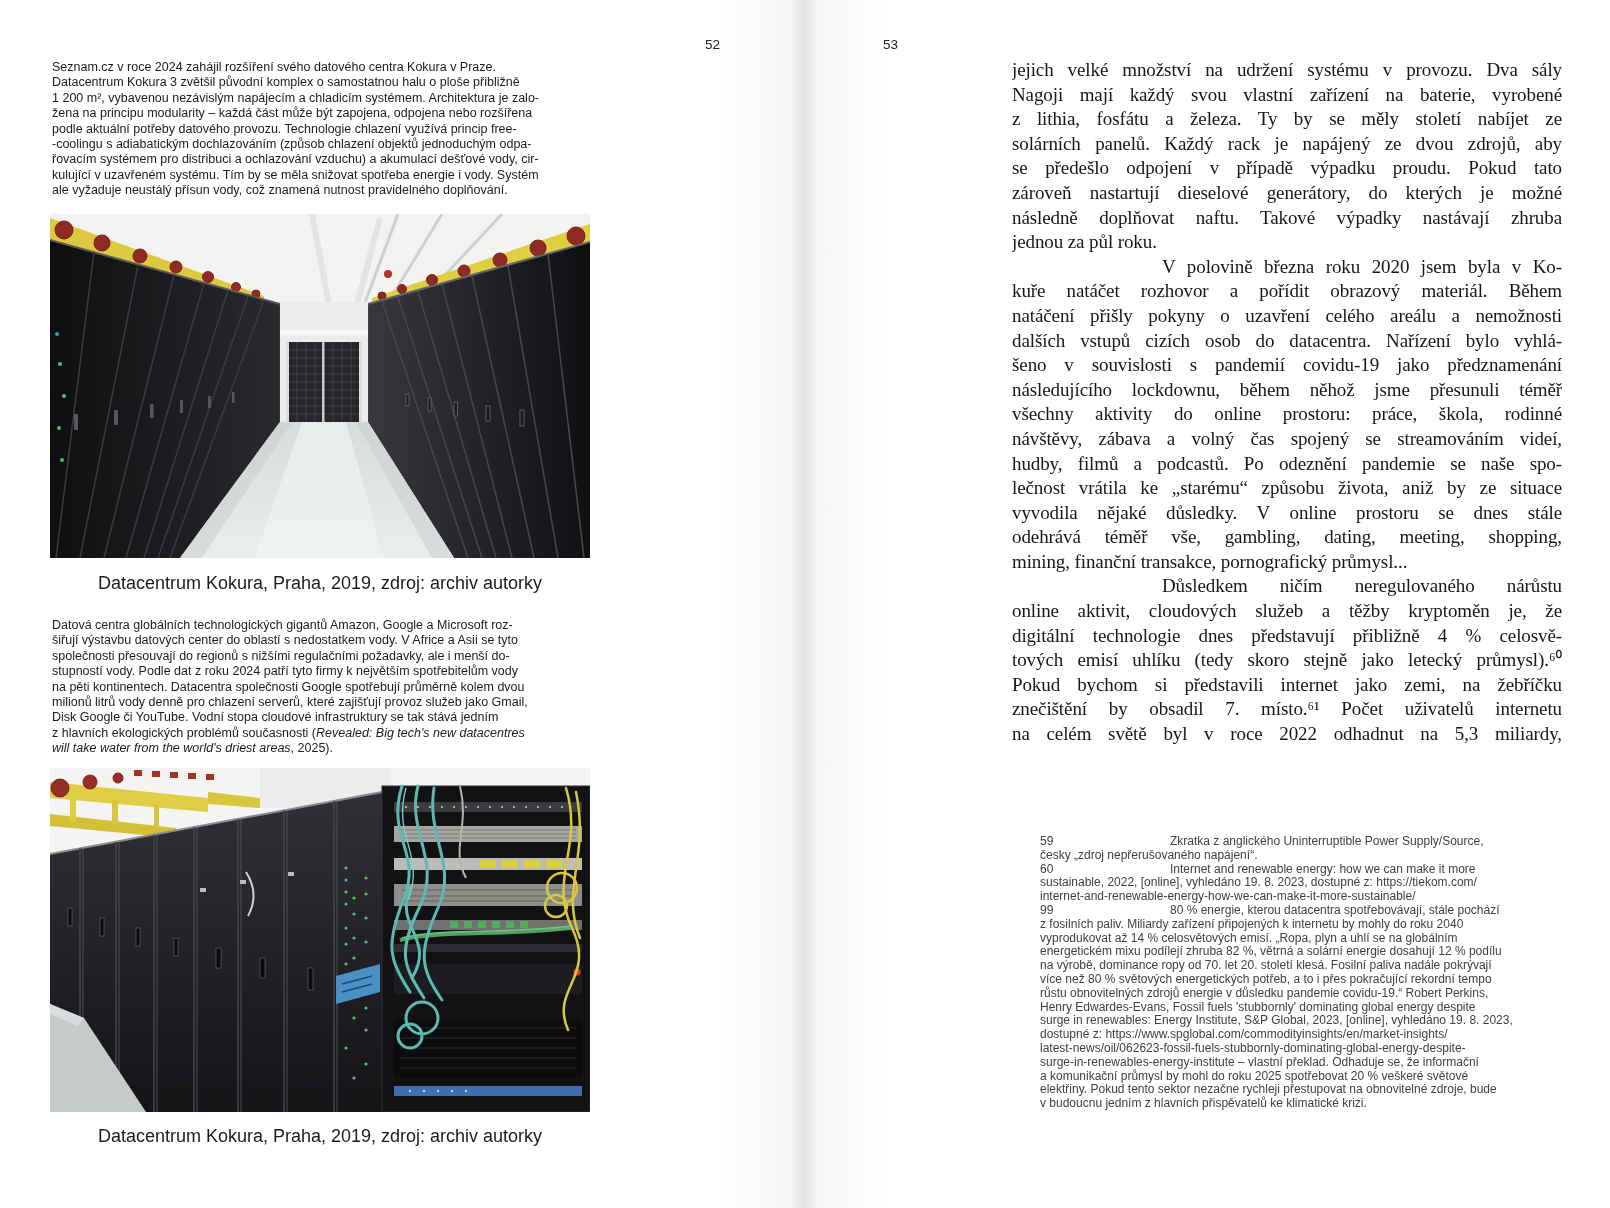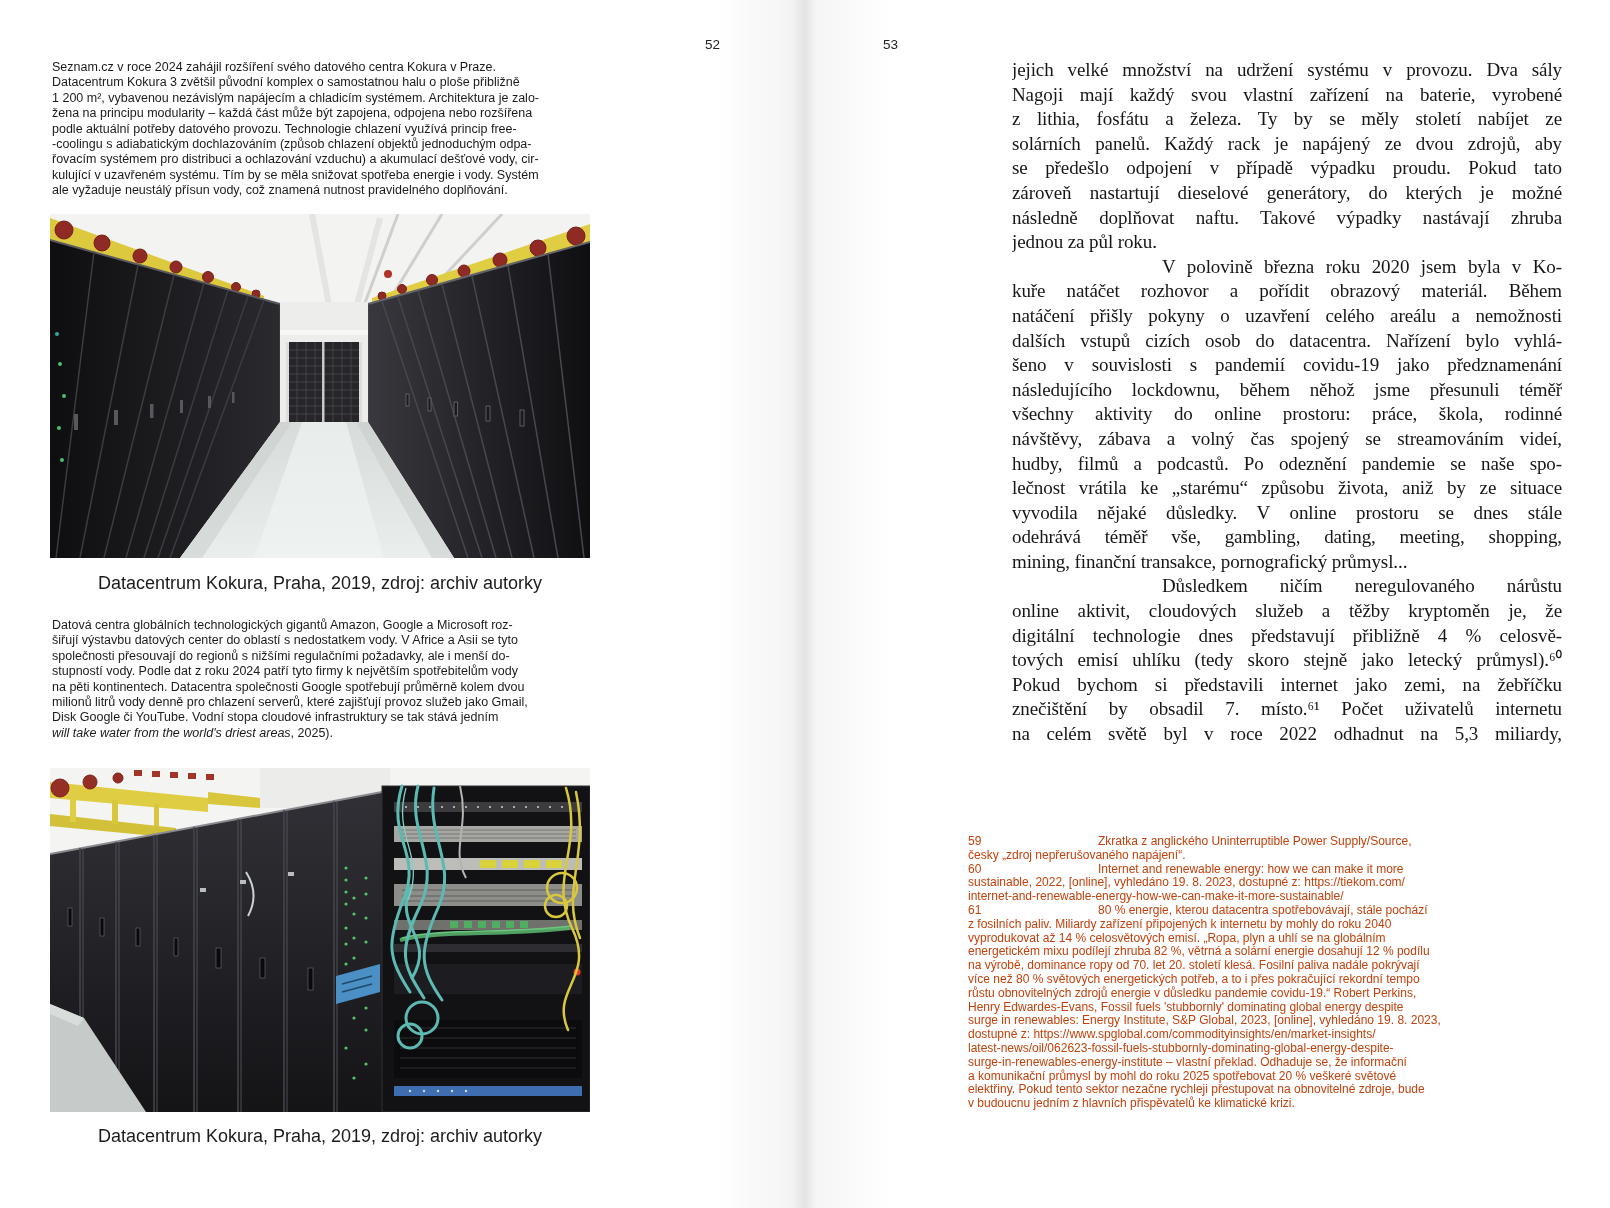--- a/index.html
+++ b/index.html
@@ -22,21 +22,21 @@
   .caption{position:absolute;left:50px;width:540px;text-align:center;font-size:18px;color:#1b1b1b;}
   #cap1{top:573px;} #cap2{top:1126px;}
 
   #body-text{position:absolute;left:1012px;top:58px;width:550px;
        font-family:"Liberation Serif",serif;font-size:19px;line-height:24.6px;color:#161616;}
   .jline{box-sizing:border-box;height:24.6px;overflow:hidden;text-align:justify;text-align-last:justify;
        text-justify:inter-word;letter-spacing:-0.1px;}
   .jline.last{text-align-last:left;}
   .jline.find{padding-left:150px;}
 
-  #footnotes{position:absolute;left:968px;top:835px;width:552px;font-size:12px;line-height:13.8px;color:#c2410c;}
+  #footnotes{position:absolute;left:1040px;top:835px;width:552px;font-size:12px;line-height:13.8px;color:#404040;}
   .fn-first{position:relative;padding-left:130px;box-sizing:border-box;white-space:nowrap;}
   .fn-num{position:absolute;left:0;top:0;}
   .fn-ln{white-space:nowrap;}
 </style>
 </head>
 <body>
 
 <div class="gutter"></div>
 
 <div id="pn-left" class="pagenum">52</div>
@@ -173,20 +173,21 @@
 <div id="cap1" class="caption">Datacentrum Kokura, Praha, 2019, zdroj: archiv autorky</div>
 
 <div id="block2" class="sansblock">
     <div class="ln">Datová centra globálních technologických gigantů Amazon, Google a Microsoft roz-</div>
     <div class="ln">šiřují výstavbu datových center do oblastí s nedostatkem vody. V Africe a Asii se tyto</div>
     <div class="ln">společnosti přesouvají do regionů s nižšími regulačními požadavky, ale i menší do-</div>
     <div class="ln">stupností vody. Podle dat z roku 2024 patří tyto firmy k největším spotřebitelům vody</div>
     <div class="ln">na pěti kontinentech. Datacentra společnosti Google spotřebují průměrně kolem dvou</div>
     <div class="ln">milionů litrů vody denně pro chlazení serverů, které zajišťují provoz služeb jako Gmail,</div>
     <div class="ln">Disk Google či YouTube. Vodní stopa cloudové infrastruktury se tak stává jedním</div>
+    <div class="ln"><span>z hlavních ekologických problémů současnosti (</span><span class="it">Revealed: Big tech's new datacentres</span></div>
     <div class="ln"><span class="it">will take water from the world's driest areas</span><span>, 2025).</span></div>
   </div>
 
 <div id="photo2" class="photo">
 <svg viewBox="0 0 540 344">
   <rect width="540" height="344" fill="#f4f4f2"></rect>
   <rect x="210" y="0" width="130" height="40" fill="#ececea"></rect>
   <polygon points="0,14 158,30 158,44 0,30" fill="#dfce44"></polygon>
   <polygon points="0,46 126,60 126,70 0,58" fill="#d2c138"></polygon>
   <rect x="20" y="28" width="6" height="26" fill="#dfce44"></rect>
@@ -398,21 +399,21 @@
     <div>
       <div class="fn-first"><span class="fn-num">59</span><span>Zkratka z anglického Uninterruptible Power Supply/Source,</span></div>
       <div class="fn-ln">česky „zdroj nepřerušovaného napájení“.</div>
     </div>
     <div>
       <div class="fn-first"><span class="fn-num">60</span><span>Internet and renewable energy: how we can make it more</span></div>
       <div class="fn-ln">sustainable, 2022, [online], vyhledáno 19. 8. 2023, dostupné z: https://tiekom.com/</div>
       <div class="fn-ln">internet-and-renewable-energy-how-we-can-make-it-more-sustainable/</div>
     </div>
     <div>
-      <div class="fn-first"><span class="fn-num">61</span><span>80 % energie, kterou datacentra spotřebovávají, stále pochází</span></div>
+      <div class="fn-first"><span class="fn-num">99</span><span>80 % energie, kterou datacentra spotřebovávají, stále pochází</span></div>
       <div class="fn-ln">z fosilních paliv. Miliardy zařízení připojených k internetu by mohly do roku 2040</div>
       <div class="fn-ln">vyprodukovat až 14 % celosvětových emisí. „Ropa, plyn a uhlí se na globálním</div>
       <div class="fn-ln">energetickém mixu podílejí zhruba 82 %, větrná a solární energie dosahují 12 % podílu</div>
       <div class="fn-ln">na výrobě, dominance ropy od 70. let 20. století klesá. Fosilní paliva nadále pokrývají</div>
       <div class="fn-ln">více než 80 % světových energetických potřeb, a to i přes pokračující rekordní tempo</div>
       <div class="fn-ln">růstu obnovitelných zdrojů energie v důsledku pandemie covidu-19.“ Robert Perkins,</div>
       <div class="fn-ln">Henry Edwardes-Evans, Fossil fuels 'stubbornly' dominating global energy despite</div>
       <div class="fn-ln">surge in renewables: Energy Institute, S&amp;P Global, 2023, [online], vyhledáno 19. 8. 2023,</div>
       <div class="fn-ln">dostupné z: https://www.spglobal.com/commodityinsights/en/market-insights/</div>
       <div class="fn-ln">latest-news/oil/062623-fossil-fuels-stubbornly-dominating-global-energy-despite-</div>

